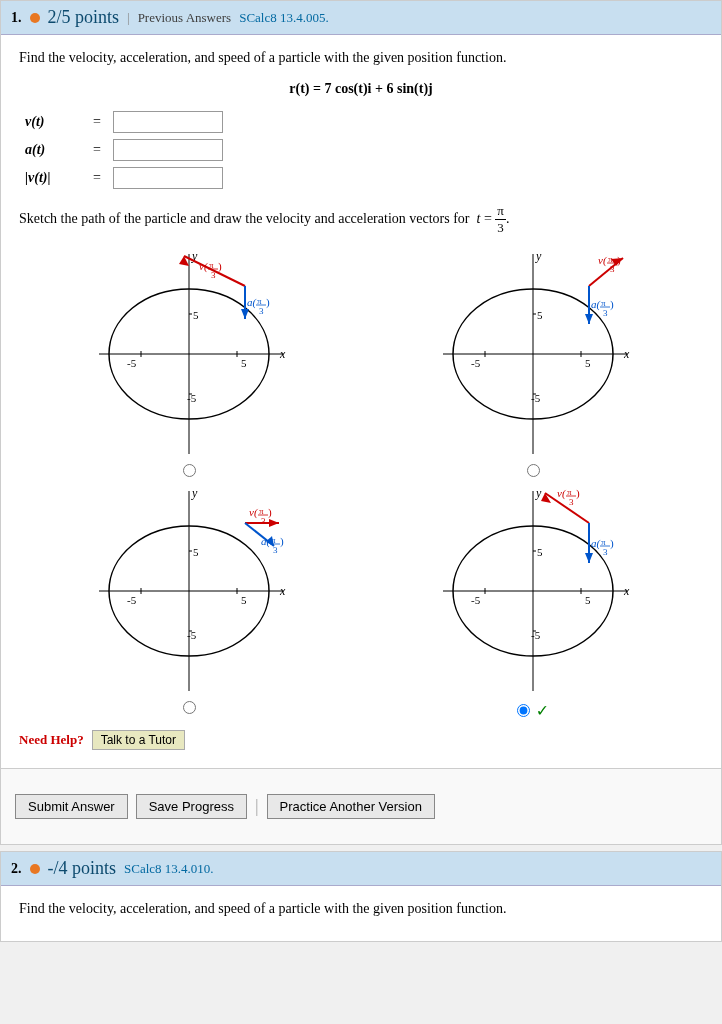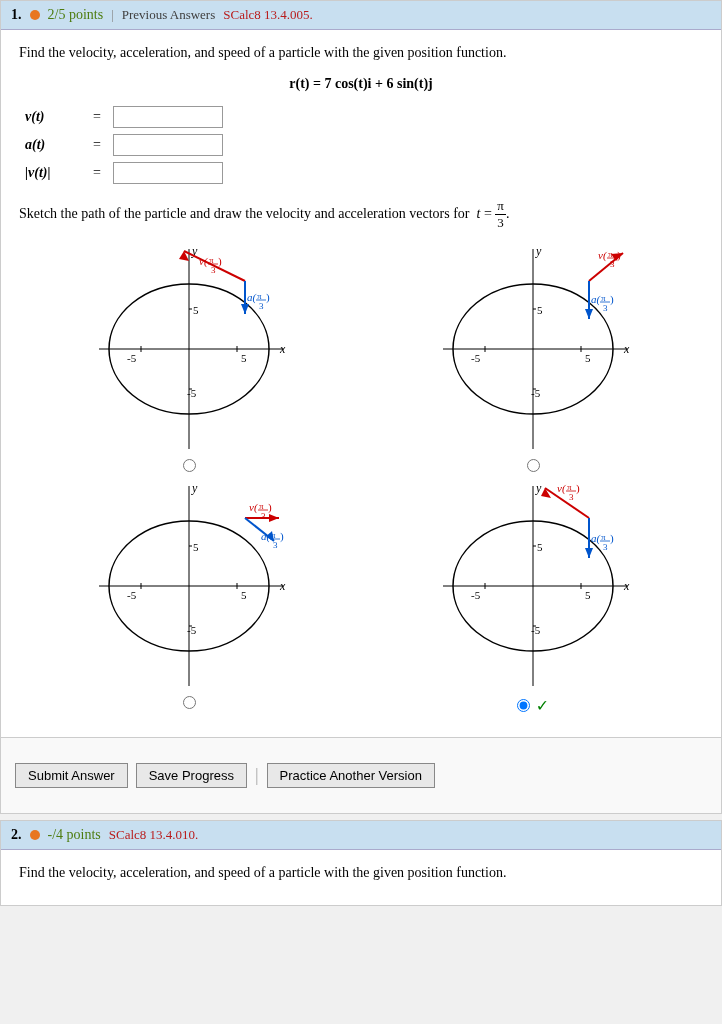--- a/index.html
+++ b/index.html
@@ -26,24 +26,24 @@
     .problem-header .num {
       font-weight: bold;
       font-size: 14px;
     }
     .orange-dot {
       width: 10px; height: 10px;
       background: #e87722;
       border-radius: 50%;
       display: inline-block;
     }
-    .points-text { color: #4d7c0f; font-size: 14px; }
+    .points-text { color: #0c4a6e; font-size: 18px; }
     .sep { color: #888; }
     .prev-answers { color: #404040; font-size: 13px; text-decoration: none; }
-    .ref-text { color: #b91c1c; font-size: 13px; font-family: Liberation Serif, serif; }
+    .ref-text { color: #0369a1; font-size: 13px; font-family: Liberation Serif, serif; }
     .problem-body {
       padding: 12px 18px;
     }
     .problem-statement {
       font-size: 14px;
       margin-bottom: 10px;
       line-height: 1.5;
     }
     .math-line {
       display: flex;
@@ -343,20 +343,24 @@
           <text x="177" y="66" font-size="11" fill="#0055cc">)</text>
         </svg>
         <div style="display:flex;align-items:center;gap:6px;">
           <input type="radio" name="graph-choice" value="4" checked="" style="">
           <span class="checkmark">✓</span>
         </div>
       </div>
 
     </div>
 
+    <div class="need-help">
+      <span class="need-help-label">Need Help?</span>
+      <button class="tutor-btn">Talk to a Tutor</button>
+    </div>
   </div>
 
   <div class="bottom-bar">
     <button class="bottom-btn">Submit Answer</button>
     <button class="bottom-btn">Save Progress</button>
     <span class="divider-bar">|</span>
     <button class="bottom-btn-practice">Practice Another Version</button>
   </div>
 </div>
 

